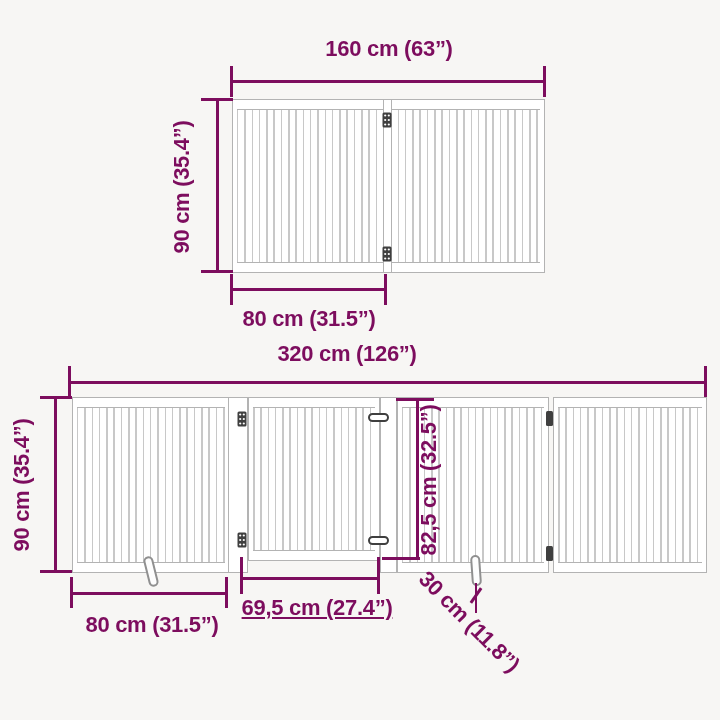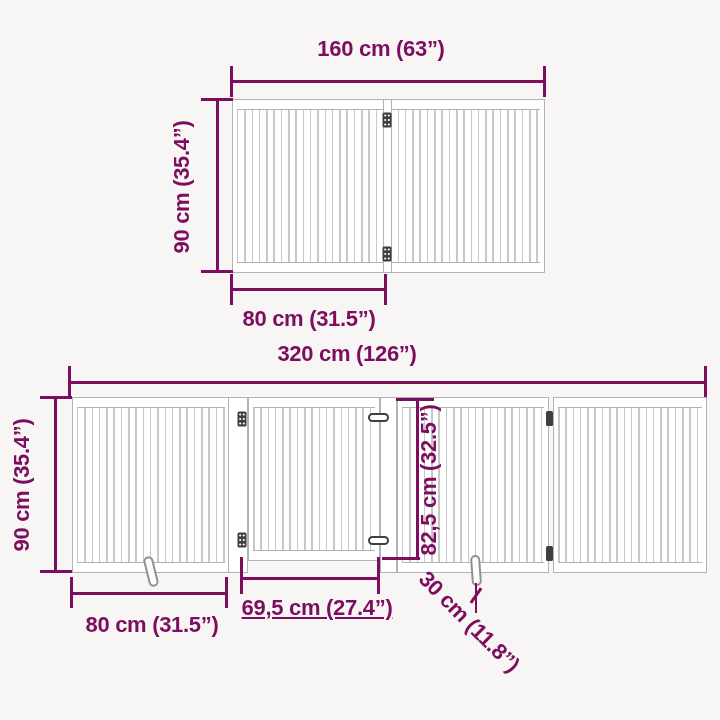--- a/index.html
+++ b/index.html
@@ -40,21 +40,21 @@
   .latch{position:absolute;width:21px;height:9px;background:#fff;
          border:2px solid var(--hinge);border-radius:5px;box-sizing:border-box;}
   .foot{position:absolute;width:10px;height:31px;background:#fdfdfd;
         border:2px solid #909090;border-radius:5px;box-sizing:border-box;}
 </style>
 </head>
 <body>
 
 <div id="stage">
 
-  <div class="dim-label" style="left:231px;top:36px;width:300px;">160 cm (63”)</div>
+  <div class="dim-label" style="left:239px;top:36px;width:300px;">160 cm (63”)</div>
 
   <div class="dim" style="left:232px;top:80px;width:313px;height:3px;"></div>
   <div class="dim" style="left:230px;top:66px;width:3px;height:31px;"></div>
   <div class="dim" style="left:543px;top:66px;width:3px;height:31px;"></div>
 
   <div class="frame" style="left:232px;top:99px;width:313px;height:174px;">
     <div class="slats"></div>
     <div class="post" style="left:150px;top:0;bottom:0;width:9px;"></div>
     <div class="hinge" style="left:149px;top:12px;">
       <svg width="10" height="16" viewBox="0 0 10 16">

